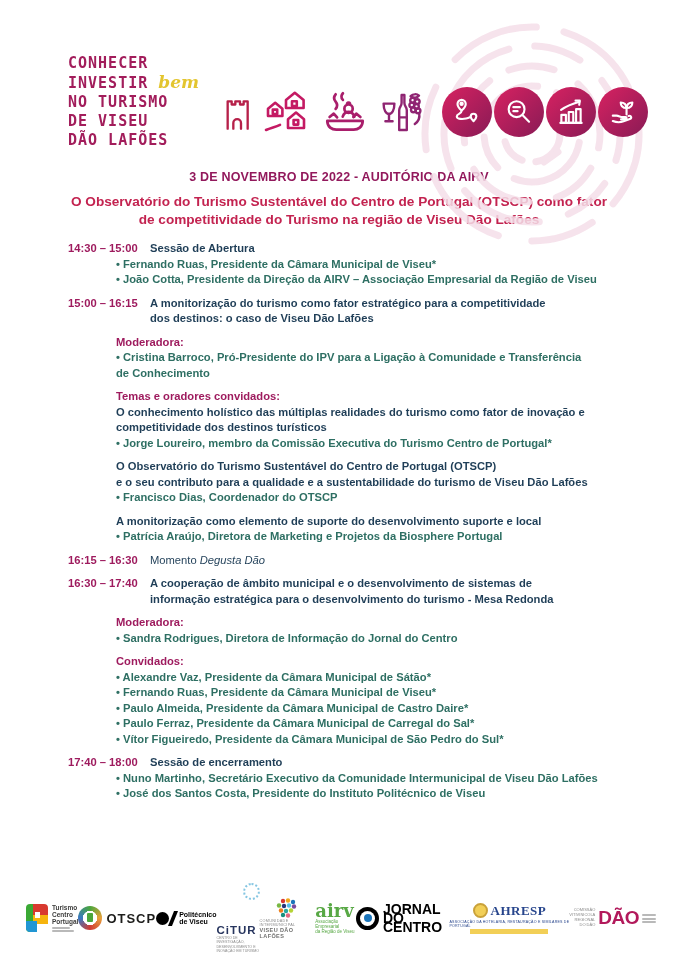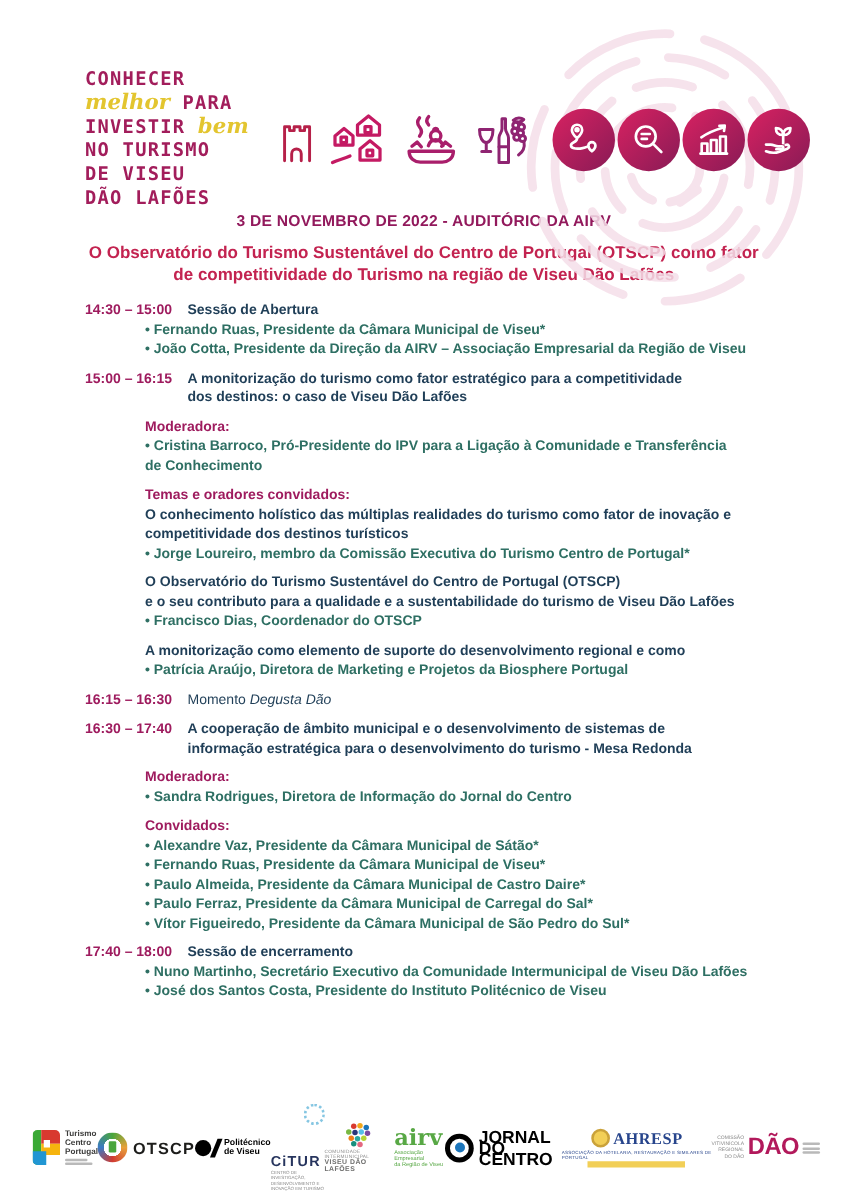--- a/index.html
+++ b/index.html
@@ -109,21 +109,20 @@
         <circle cx="120" cy="128" r="68" stroke-dasharray="46 28 70 22" transform="rotate(110 120 128)"></circle>
         <circle cx="120" cy="128" r="88" stroke-dasharray="84 26 48 30" transform="rotate(200 120 128)"></circle>
         <circle cx="120" cy="128" r="107" stroke-dasharray="64 34 90 28" transform="rotate(300 120 128)"></circle>
         <path d="M96 110l16-12 14 16"></path>
         <path d="M146 146l-14 10"></path>
       </g>
     </svg>
 
     <div class="logo-block">
       <div class="logo-line">CONHECER</div>
-      <div class="logo-line"><span class="logo-script">melhor</span> <span>PARA</span></div>
       <div class="logo-line"><span>INVESTIR</span> <span class="logo-script">bem</span></div>
       <div class="logo-line">NO TURISMO</div>
       <div class="logo-line">DE VISEU</div>
       <div class="logo-line">DÃO LAFÕES</div>
     </div>
 
     <div class="deco-icons">
       <span>
         <svg width="40" height="52" viewBox="0 0 24 24" fill="none" stroke="#b62049" stroke-width="1.4" stroke-linejoin="round" stroke-linecap="round">
           <path d="M7 22V5.6h2.4v1.9h2.2V5.6h2.8v1.9h2.2V5.6H19V22"></path>
@@ -237,21 +236,21 @@
           <div class="blk-gap"></div>
           <div class="blk-label">Temas e oradores convidados:</div>
           <div class="blk-topic">O conhecimento holístico das múltiplas realidades do turismo como fator de inovação e
 competitividade dos destinos turísticos</div>
           <div class="blk-bullet">Jorge Loureiro, membro da Comissão Executiva do Turismo Centro de Portugal*</div>
           <div class="blk-gap"></div>
           <div class="blk-topic">O Observatório do Turismo Sustentável do Centro de Portugal (OTSCP)
 e o seu contributo para a qualidade e a sustentabilidade do turismo de Viseu Dão Lafões</div>
           <div class="blk-bullet">Francisco Dias, Coordenador do OTSCP</div>
           <div class="blk-gap"></div>
-          <div class="blk-topic">A monitorização como elemento de suporte do desenvolvimento regional e como</div>
+          <div class="blk-topic">A monitorização como elemento de suporte do desenvolvimento suporte e local</div>
           <div class="blk-bullet">Patrícia Araújo, Diretora de Marketing e Projetos da Biosphere Portugal</div>
         </div>
       </div>
       <div class="session">
         <div class="session-row">
           <span class="time">16:15 – 16:30</span>
           <span class="s-title plain">Momento <span class="it">Degusta Dão</span></span>
         </div>
       </div>
       <div class="session">

